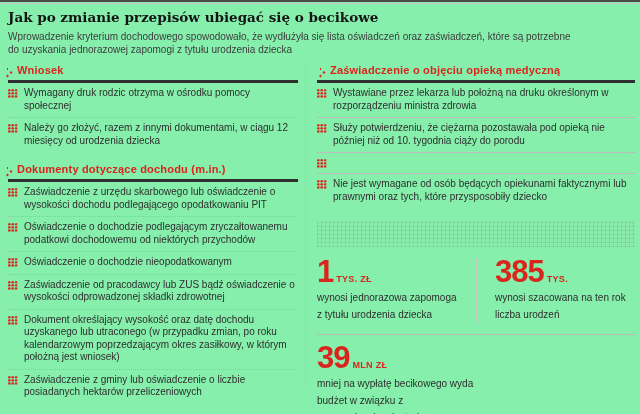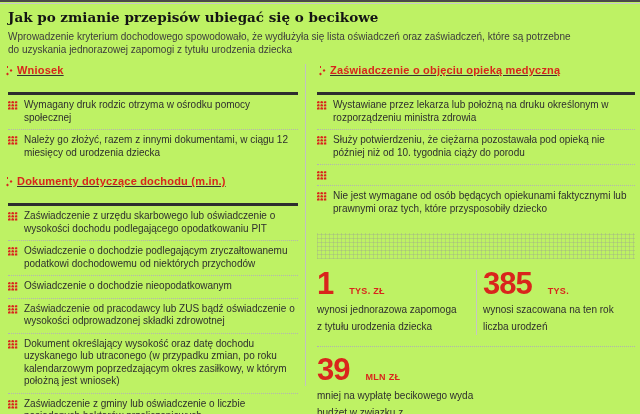--- a/index.html
+++ b/index.html
@@ -1,20 +1,20 @@
 <!DOCTYPE html>
 <html><head>
 <meta charset="utf-8">
 <style>
   html,body{margin:0;padding:0;background:#ffffff;}
   .canvas{
     position:relative;
     width:640px;height:414px;
     overflow:hidden;
-    background:#bef264;
+    background:#86efac;
     font-family:"Liberation Sans","DejaVu Sans",sans-serif;
     color:#333;
   }
   .rule-dark{height:2px;background:#4a4a4a;}
   .rule-light{height:1px;background:#c9c9c9;margin-top:1px;}
 
   .masthead{padding:5px 8px 0 8px;}
   .title{
     font-family:"DejaVu Serif","Liberation Serif",serif;
     font-weight:bold;font-size:13.5px;line-height:16px;color:#141414;
@@ -22,24 +22,23 @@
   .subtitle{margin-top:5px;font-size:10px;line-height:13px;color:#3c3c3c;max-width:568px;}
 
   .columns{display:flex;margin-top:8px;height:344px;}
   .col-left{width:305px;padding:0 7px 0 8px;box-sizing:border-box;}
   .v-divider{width:1px;background:#c2c2c2;margin-bottom:22px;}
   .col-right{flex:1;padding:0 5px 0 11px;box-sizing:border-box;position:relative;}
 
   .section{margin:0;}
   .section + .section{margin-top:11px;}
   .sec-head{
-    display:flex;align-items:center;
+    display:flex;align-items:flex-end;
     border-bottom:3px solid #2e2e2e;
-    padding-bottom:16px;
-    text-decoration:underline;
+    padding-bottom:4px;
   }
   .sec-arrow{
     width:5px;height:5px;flex:0 0 auto;
     border-top:2px dotted #d9251c;border-right:2px dotted #d9251c;
     transform:rotate(45deg);
     margin:0 6px 0 0;
   }
   .col-left .sec-arrow{margin-left:-4px;}
   .sec-title{
     color:#d9251c;font-weight:bold;font-size:11px;letter-spacing:.2px;
@@ -62,26 +61,26 @@
     margin-top:13px;height:26px;
     background-image:
       repeating-linear-gradient(90deg,rgba(150,150,150,.30) 0 1px,transparent 1px 4px),
       repeating-linear-gradient(0deg,rgba(150,150,150,.30) 0 1px,transparent 1px 4px);
   }
 
   .stats{margin-top:11px;}
   .stat-row{display:flex;}
   .stat{width:50%;box-sizing:border-box;}
   .stat.first{padding-right:12px;}
-  .stat.second{border-left:1px solid #c6c6c6;padding-left:6px;}
+  .stat.second{border-left:1px solid #c6c6c6;padding-left:18px;}
   .stat-line{display:flex;align-items:baseline;}
   .stat-value{
     font-size:31px;line-height:28px;font-weight:bold;color:#d9251c;letter-spacing:-1px;
   }
-  .stat-unit{font-size:9px;font-weight:bold;color:#d9251c;margin-left:16px;letter-spacing:.3px;}
+  .stat-unit{font-size:9px;font-weight:bold;color:#d9251c;margin-left:3px;letter-spacing:.3px;}
   .stat-caption{margin-top:3px;font-size:10px;line-height:17px;color:#2e2e2e;}
   .stat-sep{border-top:1px dotted #b0b0b0;margin:11px 0 9px 0;}
 </style>
 </head>
 <body>
 
 <div class="canvas">
   <div class="rule-dark"></div>
   <div class="rule-light"></div>
 

